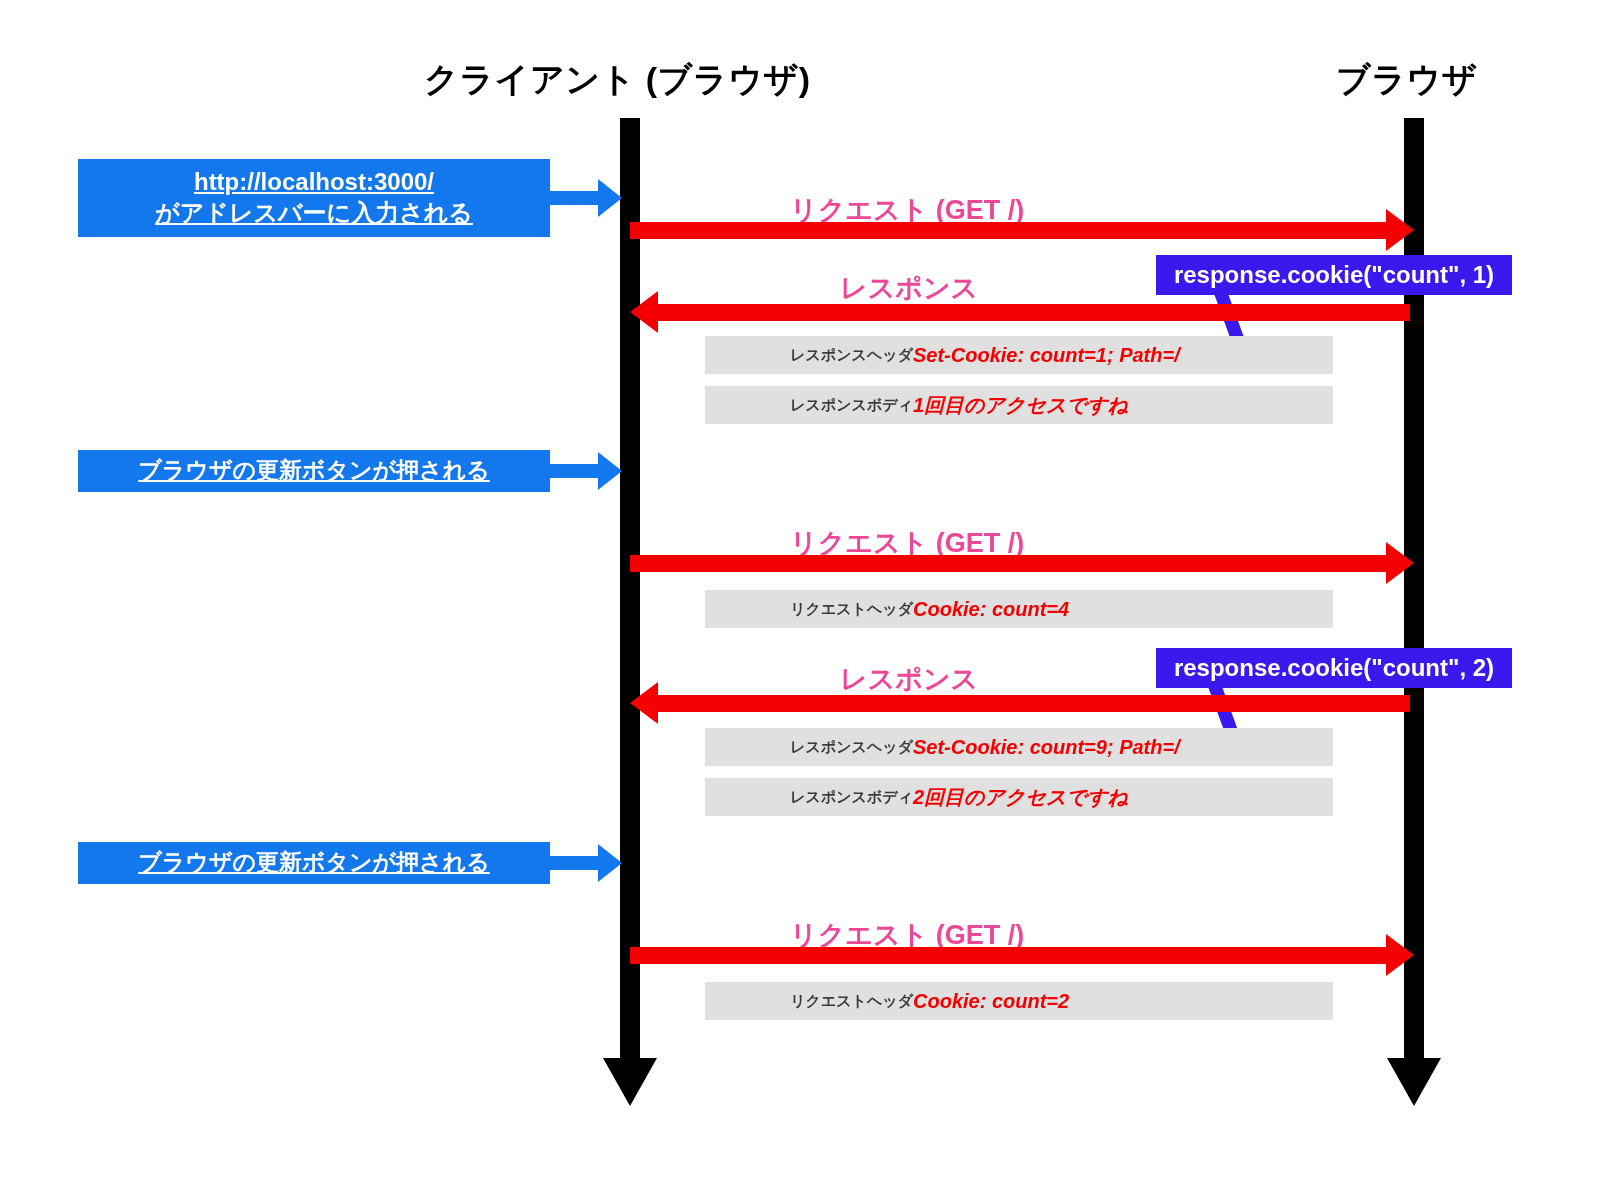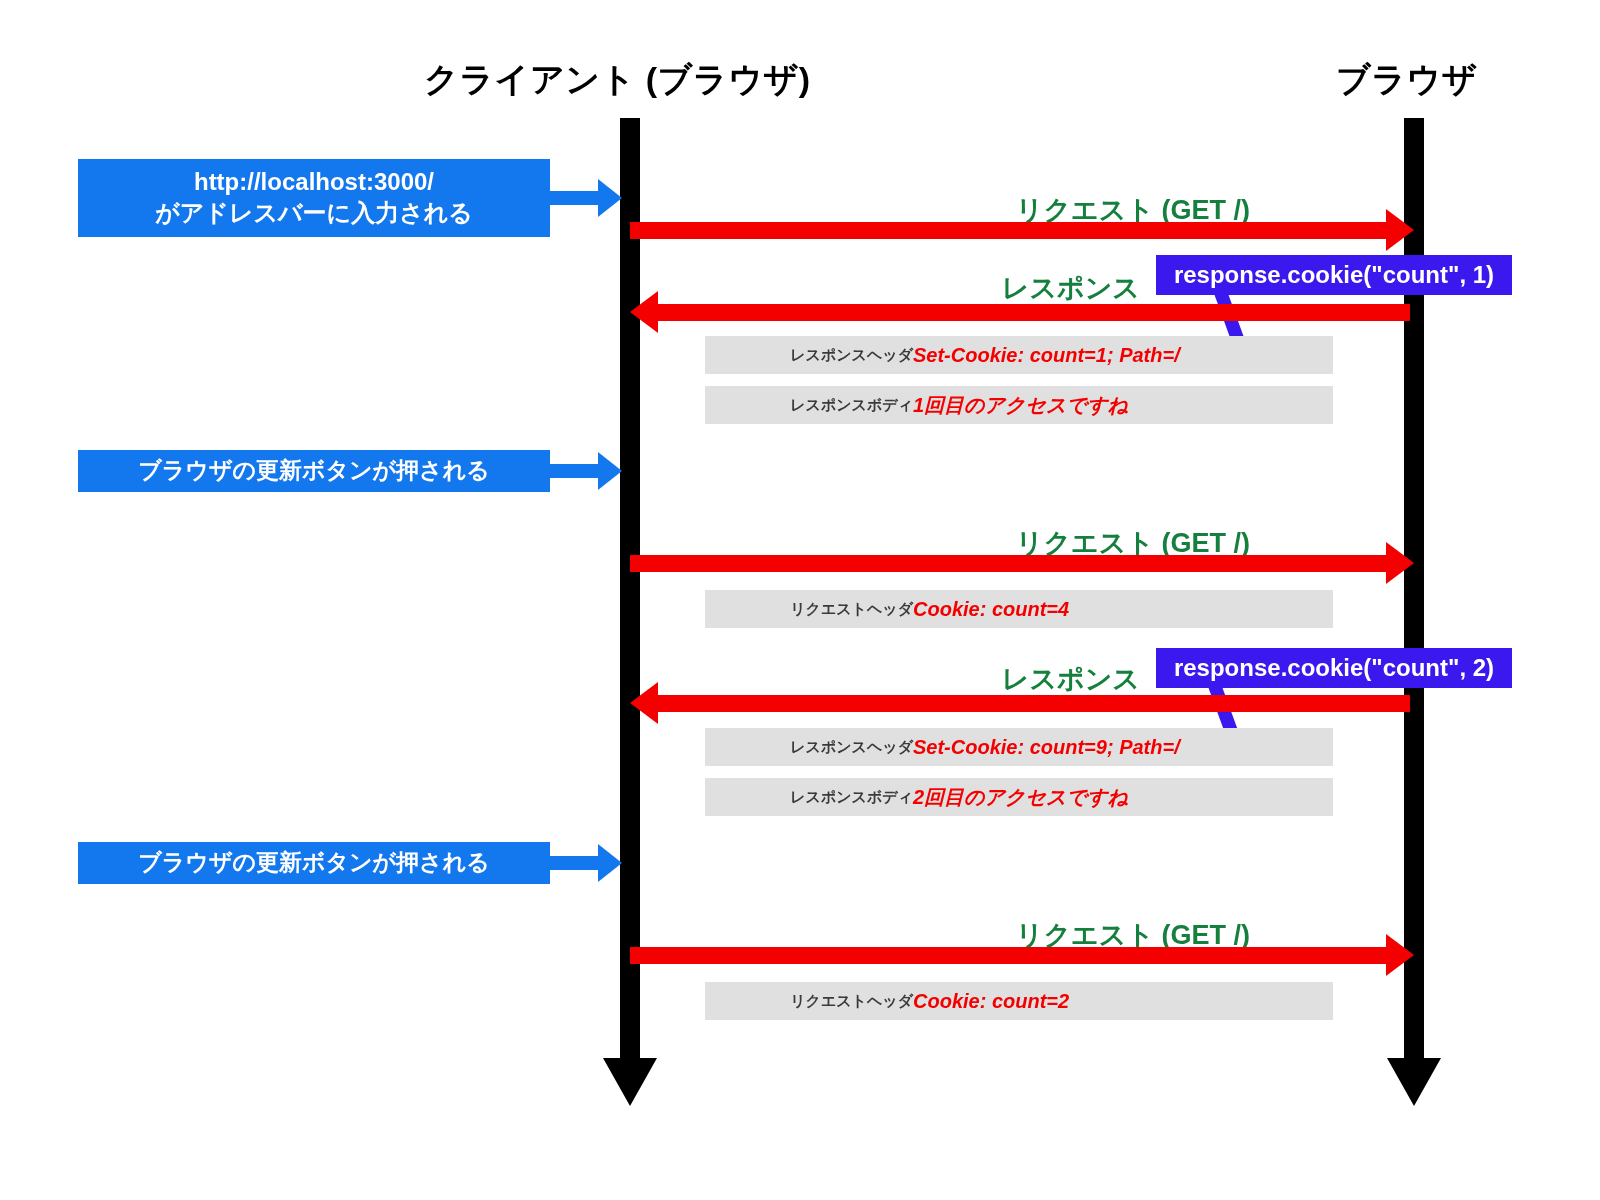--- a/index.html
+++ b/index.html
@@ -56,20 +56,21 @@
     background: #1378ee;
     color: #ffffff;
     font-weight: bold;
     display: flex;
     flex-direction: column;
     align-items: center;
     justify-content: center;
     text-align: center;
     line-height: 1.28;
     box-sizing: border-box;
+    text-decoration: underline;
   }
   .blue-box .ln { display: block; white-space: nowrap; }
 
   .blue-box-1 { left: 78px; top: 159px; width: 472px; height: 78px; font-size: 24px; }
   .blue-box-2 { left: 78px; top: 450px; width: 472px; height: 42px; font-size: 23px; }
   .blue-box-3 { left: 78px; top: 842px; width: 472px; height: 42px; font-size: 23px; }
 
   
   .blue-arrow-shaft {
     position: absolute;
@@ -106,25 +107,25 @@
   .red-head-left {
     position: absolute;
     width: 0; height: 0;
     border-top: 21px solid transparent;
     border-bottom: 21px solid transparent;
     border-right: 28px solid #f40000;
   }
 
   .red-label {
     position: absolute;
-    color: #15803d;
+    color: #ec4899;
     font-weight: bold;
     font-size: 27px;
     white-space: nowrap;
-    text-align: right;
+    text-align: left;
   }
 
   
   .gray-row {
     position: absolute;
     background: #e0e0e0;
     display: flex;
     align-items: center;
     box-sizing: border-box;
   }

